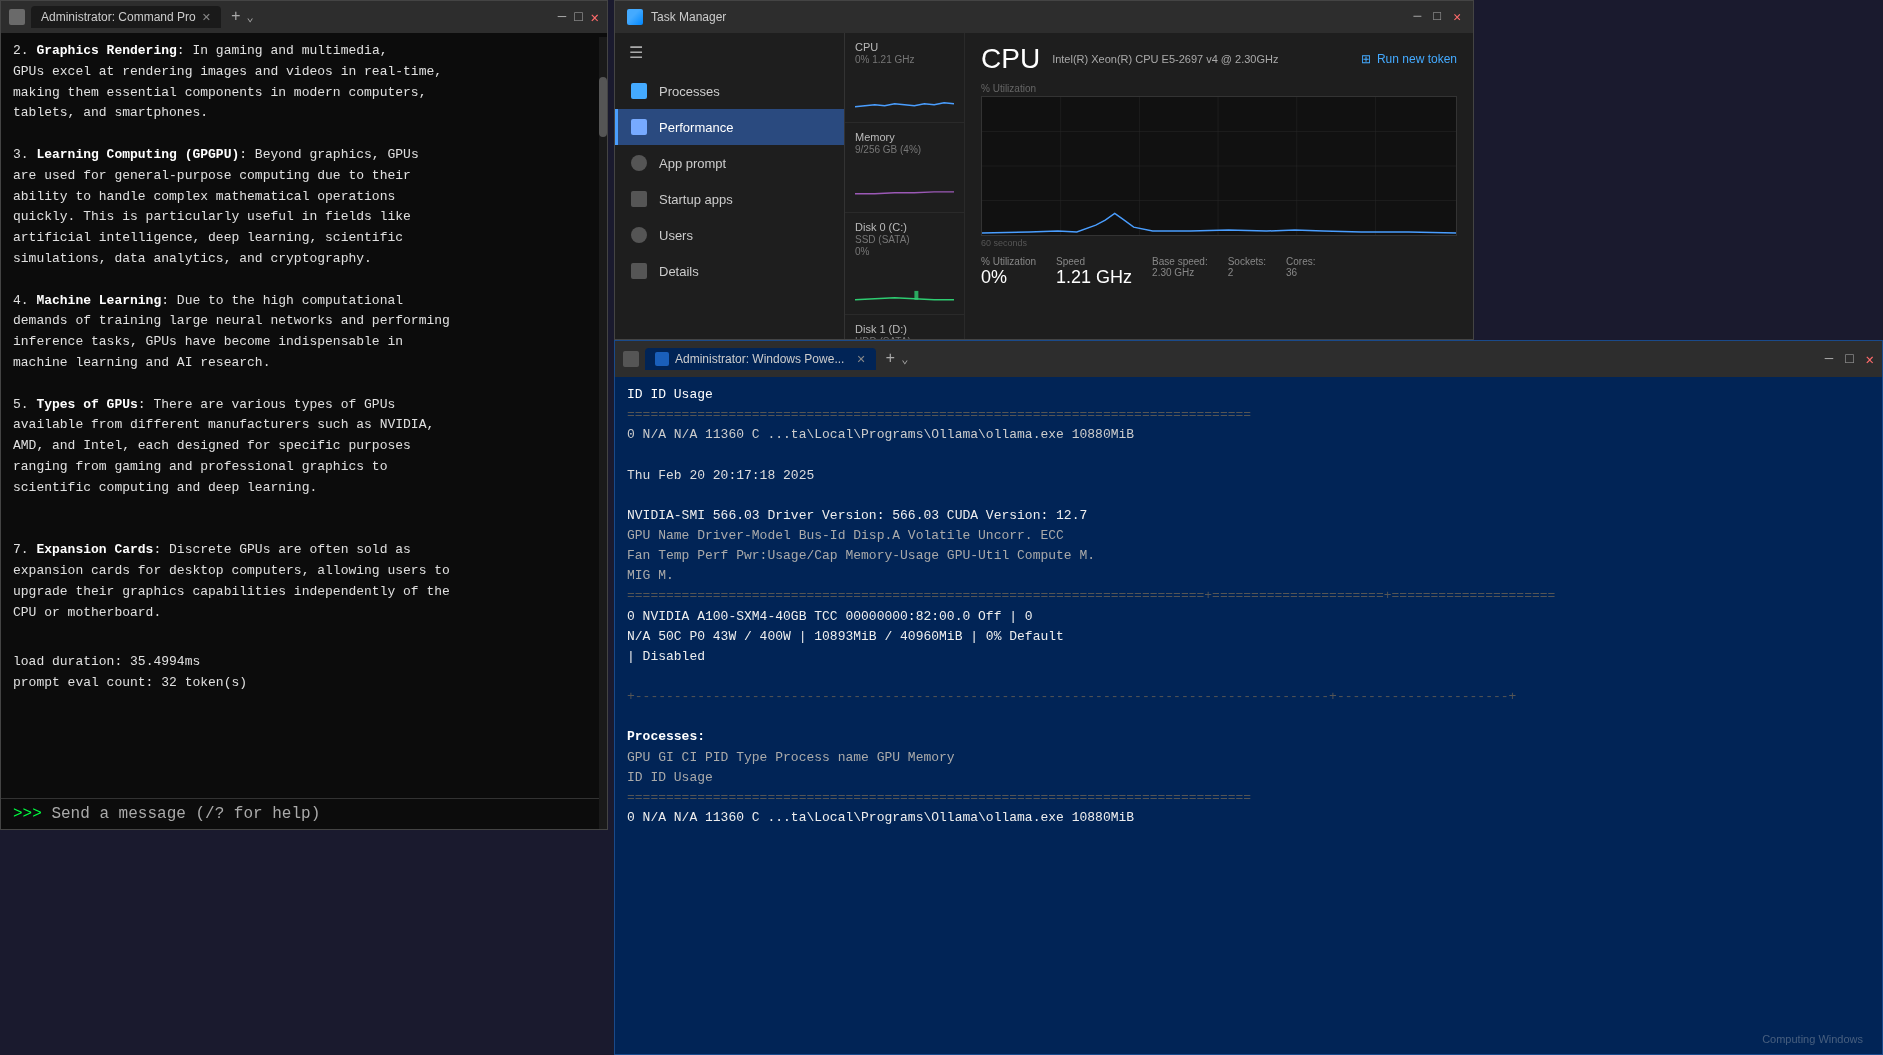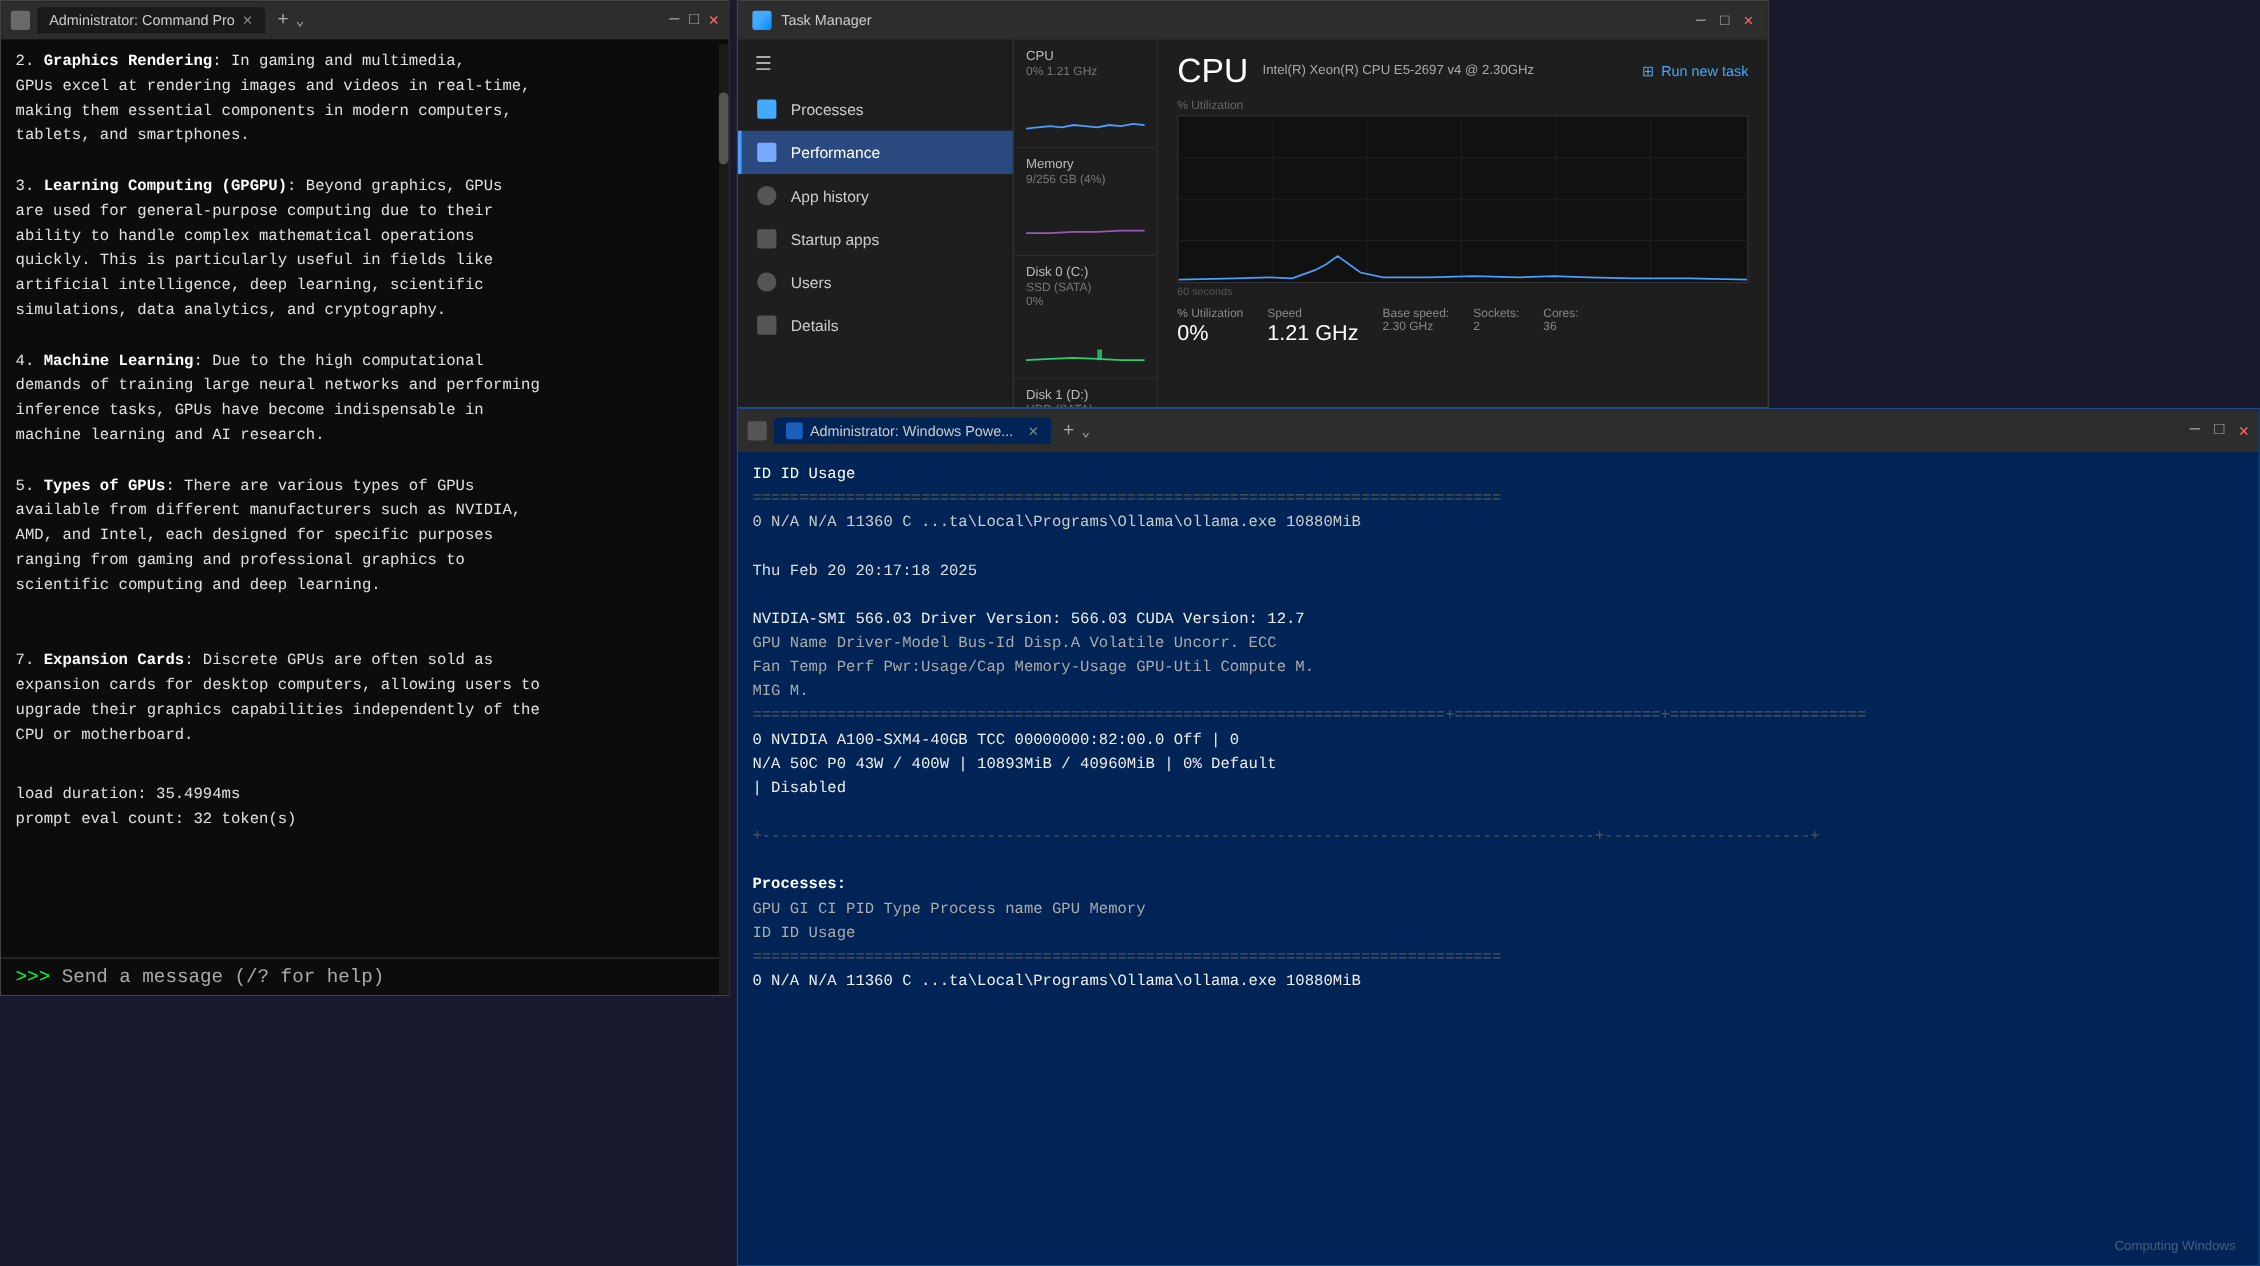--- a/index.html
+++ b/index.html
@@ -430,21 +430,21 @@
         <span style="font-family:Segoe UI,sans-serif;font-size:13px;color:#ccc;">Processes</span>
       </div>
 
       <div class="tm-nav-item active">
         <div class="tm-nav-icon" style="background:#7af;border-radius:2px;"></div>
         <span style="font-family:Segoe UI,sans-serif;font-size:13px;color:#fff;">Performance</span>
       </div>
 
       <div class="tm-nav-item">
         <div class="tm-nav-icon" style="background:#555;border-radius:50%;"></div>
-        <span style="font-family:Segoe UI,sans-serif;font-size:13px;color:#ccc;">App history</span>
+        <span style="font-family:Segoe UI,sans-serif;font-size:13px;color:#ccc;">App prompt</span>
       </div>
 
       <div class="tm-nav-item">
         <div class="tm-nav-icon" style="background:#555;border-radius:2px;"></div>
         <span style="font-family:Segoe UI,sans-serif;font-size:13px;color:#ccc;">Startup apps</span>
       </div>
 
       <div class="tm-nav-item">
         <div class="tm-nav-icon" style="background:#555;border-radius:50%;"></div>
         <span style="font-family:Segoe UI,sans-serif;font-size:13px;color:#ccc;">Users</span>
@@ -496,21 +496,21 @@
       <div class="tm-detail-panel">
         <div class="tm-detail-header">
           <div>
             <div class="tm-detail-title">CPU</div>
           </div>
           <div style="flex:1;padding-left:12px;">
             <div style="font-family:Segoe UI,sans-serif;font-size:11px;color:#aaa;">Intel(R) Xeon(R) CPU E5-2697 v4 @ 2.30GHz</div>
           </div>
           <div class="tm-run-new-task">
             <span>⊞</span>
-            <span>Run new task</span>
+            <span>Run new token</span>
           </div>
         </div>
 
         <div style="position:relative;">
           <div style="font-family:Segoe UI,sans-serif;font-size:10px;color:#666;margin-bottom:2px;">% Utilization</div>
           <div style="position:relative;display:flex;justify-content:flex-end;">
             <span style="font-family:Segoe UI,sans-serif;font-size:9px;color:#555;position:absolute;top:0;right:8px;">100%</span>
           </div>
           <div class="tm-cpu-graph-area">
             <svg width="100%" height="100%" viewBox="0 0 500 140" preserveAspectRatio="none">

